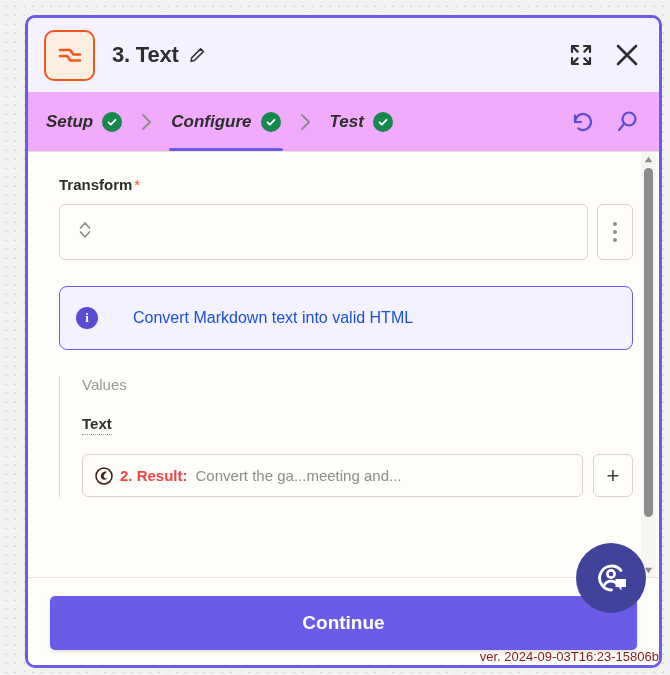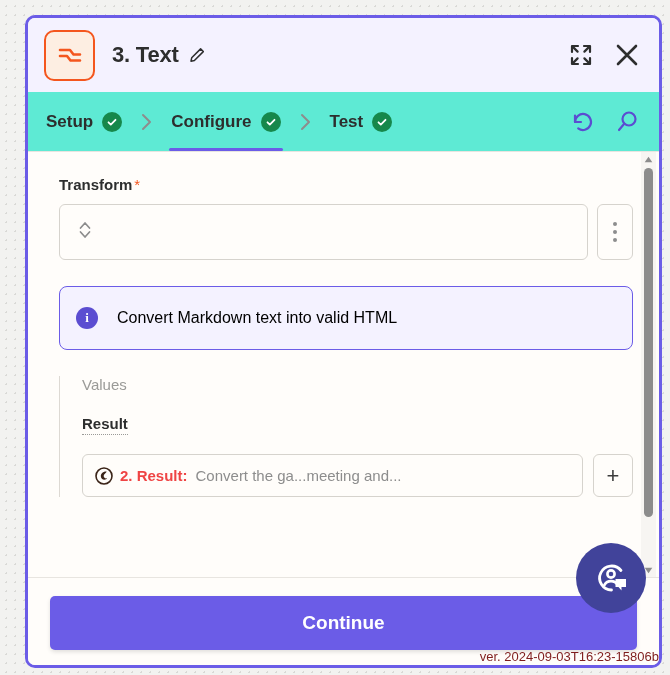--- a/index.html
+++ b/index.html
@@ -76,27 +76,28 @@
     cursor: pointer;
     width: 30px;
     height: 30px;
   }
   .hdr-btn + .hdr-btn { margin-left: 16px; }
 
   
   .steps {
     height: 60px;
     flex: 0 0 60px;
-    background: #5eead4;
+    background: #f0abfc;
     border-bottom: 1px solid #e8e5e0;
     display: flex;
     align-items: center;
     padding: 0 17px 0 16px;
     box-sizing: border-box;
     position: relative;
+    font-style: italic;
   }
   .step {
     display: flex;
     align-items: center;
     height: 59px;
     cursor: pointer;
     position: relative;
     padding: 0 2px;
   }
   .step-label {
@@ -213,23 +214,23 @@
     border-radius: 50%;
     background: #5b4dd1;
     color: #fff;
     font-size: 13px;
     font-weight: bold;
     font-family: "Liberation Serif", serif;
     display: flex; align-items: center; justify-content: center;
     flex: 0 0 auto;
   }
   .info-text {
-    margin-left: 19px;
+    margin-left: 35px;
     font-size: 16px;
-    color: #000000;
+    color: #1d4ed8;
   }
 
   .values-section {
     margin-top: 26px;
     border-left: 1px solid #ddd9d3;
     padding-left: 22px;
   }
   .values-title {
     font-size: 15px;
     color: #9a9a97;
@@ -478,21 +479,21 @@
         </div>
       </div>
 
       <div class="info-banner">
         <span class="info-icon">i</span>
         <span class="info-text">Convert Markdown text into valid HTML</span>
       </div>
 
       <div class="values-section">
         <div class="values-title">Values</div>
-        <div class="input-label">Result</div>
+        <div class="input-label">Text</div>
         <div class="chip-row">
           <div class="chip-field">
             <span class="chip-app-icon">
               <svg width="18" height="18" viewBox="0 0 18 18">
                 <circle cx="9" cy="9" r="8" fill="none" stroke="#3b2418" stroke-width="1.6"></circle>
                 <path d="M11.6 4.4 C8.6 4.2 5.8 6.2 5.8 9 c0 2.2 1.6 3.8 3.6 3.8 1.3 0 2.3-.7 2.8-1.7 -.9 .5 -2 .4 -2.7-.3 -1.3-1.2-.9-3.4 .6-4.4 .9-.6 1.3-1.3 1.5-2z" fill="#3b2418"></path>
               </svg>
             </span>
             <span class="chip-key">2. Result:</span>
             <span class="chip-val">Convert the ga...meeting and...</span>

